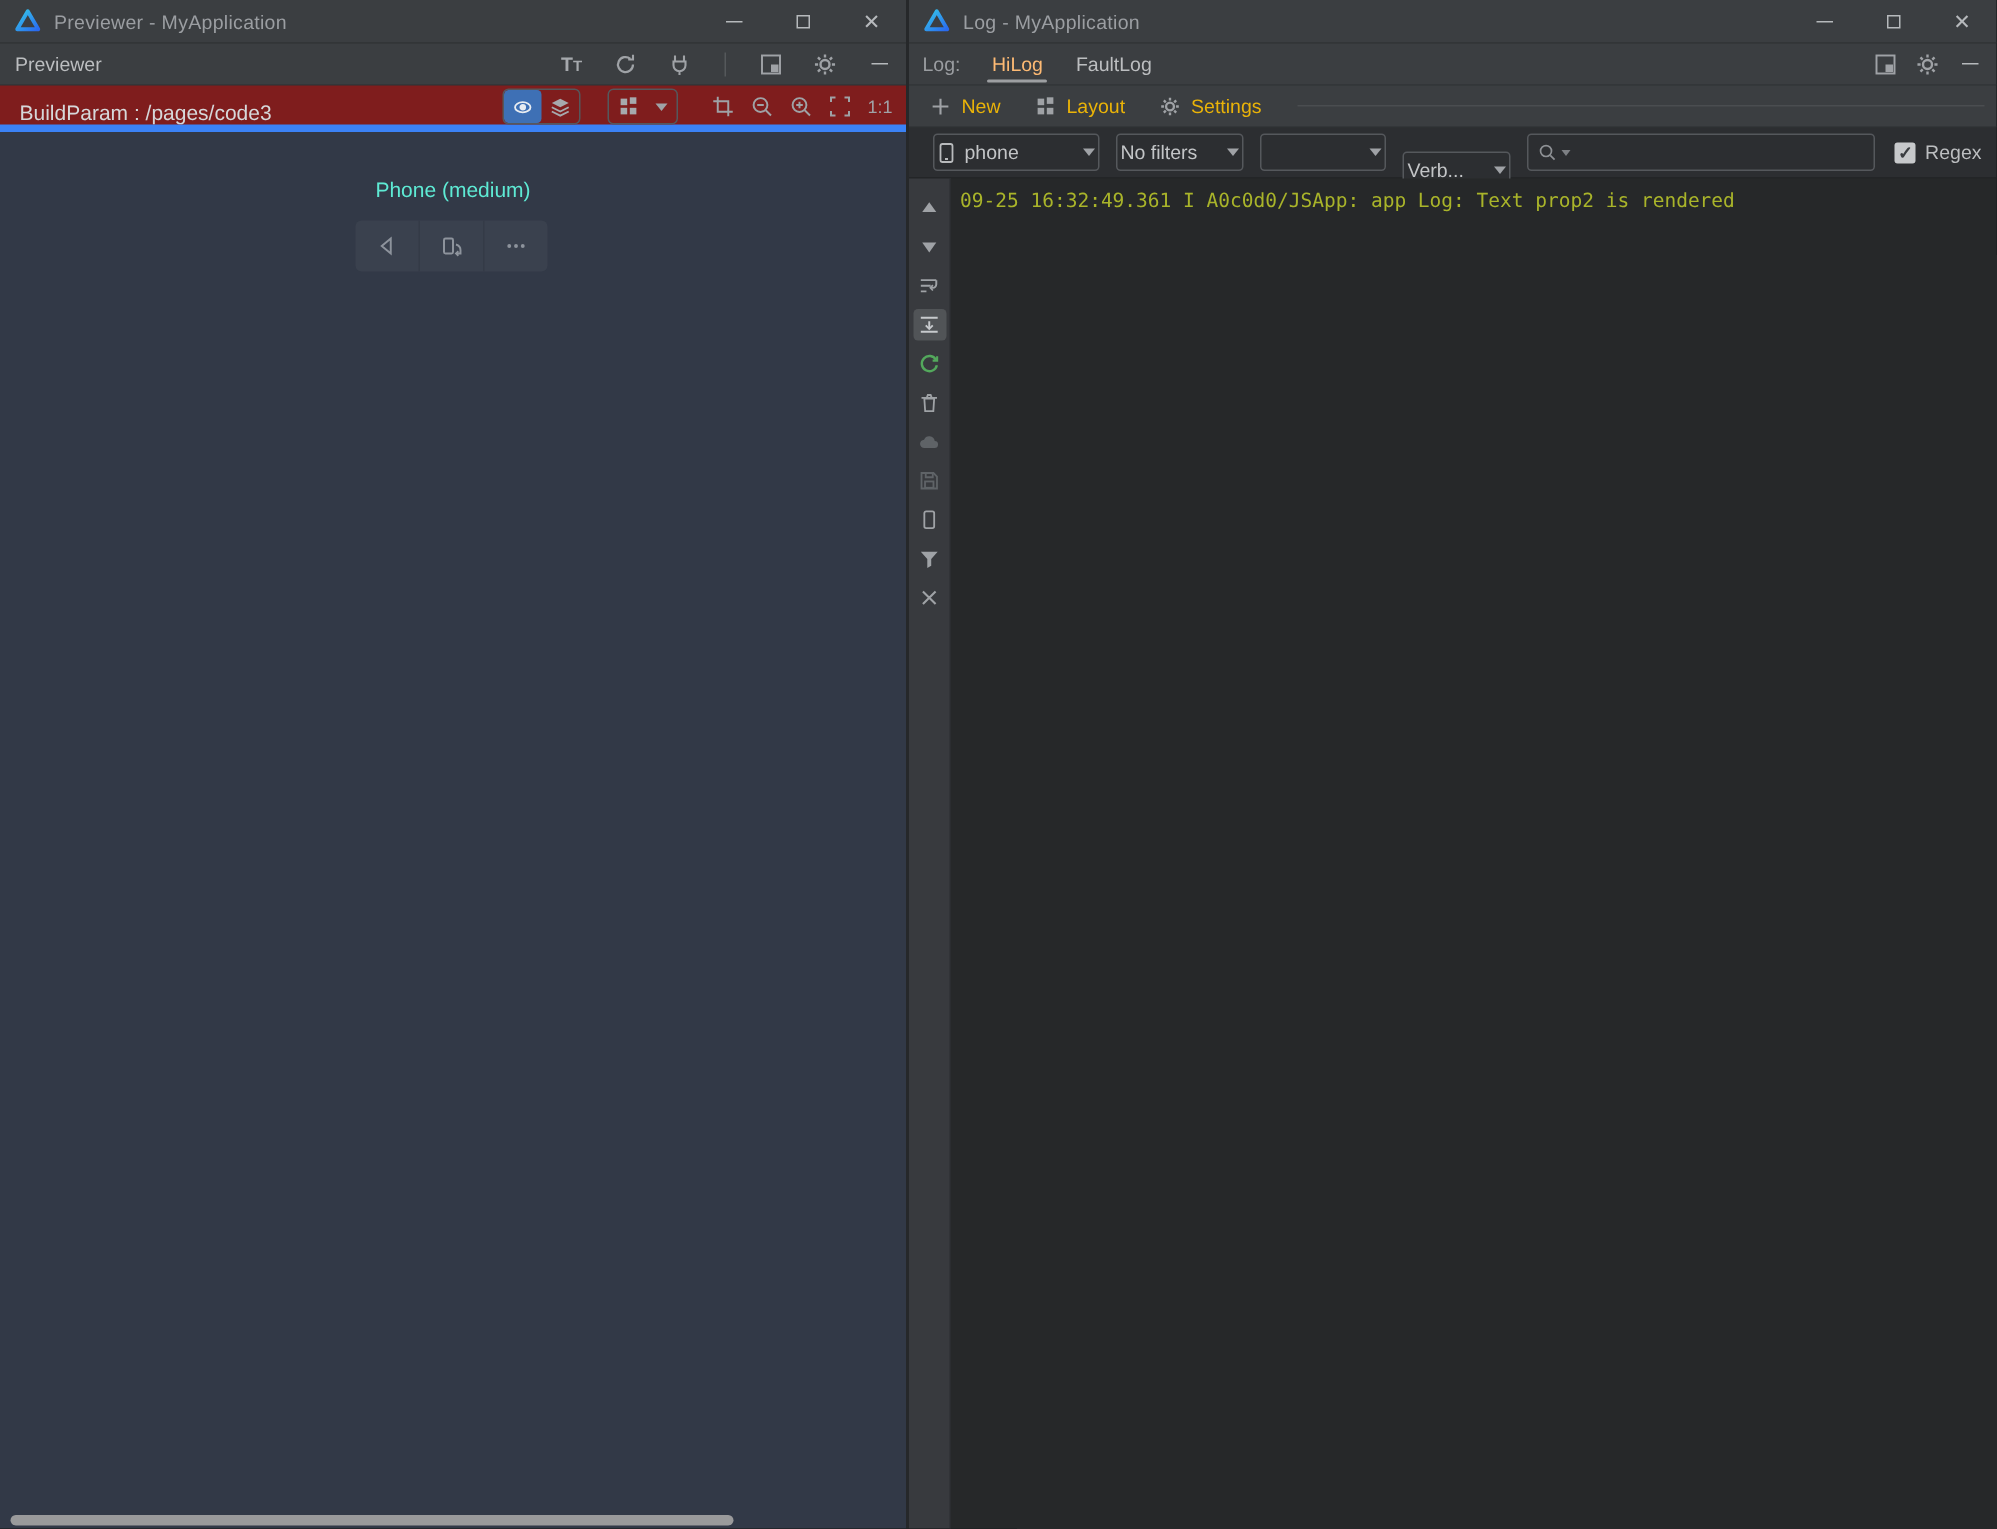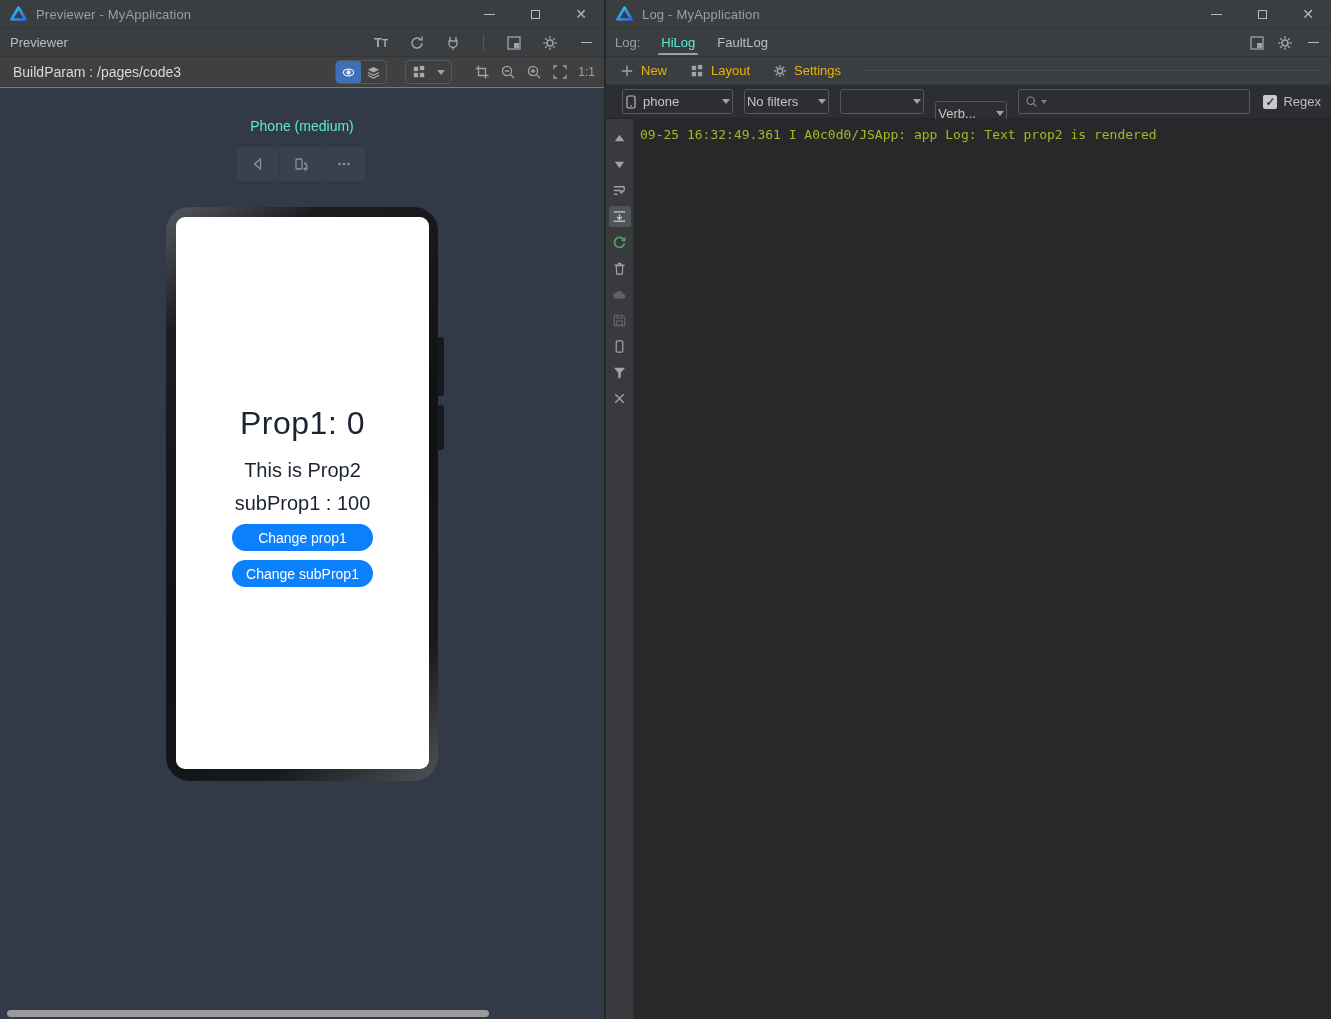--- a/index.html
+++ b/index.html
@@ -31,22 +31,22 @@
          width:20px; height:20px; color:#9fa2a6; flex:none; }
   .icn svg { width:16px; height:16px; }
   .icn-sm svg { width:14px; height:14px; }
   .vdiv { width:1px; height:16px; background:#55585b; margin:0 4px; }
 
   .tool-icons { margin-left:auto; display:flex; align-items:center; gap:16px; margin-right:8px; }
   .tt { font-size:13px; color:#a6a9ad; font-weight:bold; }
   .tt small { font-size:10px; font-weight:bold; }
 
   
-  .buildrow { height:31px; background:#404040; display:flex; align-items:center;
-              border-bottom:1px solid #3b82f6; flex:none; }
+  .buildrow { height:31px; background:#7f1d1d; display:flex; align-items:flex-end;
+              border-bottom:5px solid #3b82f6; flex:none; }
   .build-label { color:#d6d8da; font-size:14px; margin-left:13px; }
   .build-icons { margin-left:auto; display:flex; align-items:center; gap:6px; margin-right:7px; }
   .btn-group { display:flex; align-items:center; border:1px solid #55585c; border-radius:4px;
                height:24px; overflow:hidden; margin-right:12px; }
   .btn-cell { width:25px; height:22px; display:flex; align-items:center; justify-content:center;
               color:#a6a9ad; }
   .btn-cell.sel { background:#3e70b5; border-radius:3px; color:#e8ecf1; }
   .ratio { color:#a0a3a7; font-size:12px; padding:0 2px; }
 
   
@@ -79,21 +79,21 @@
 
   .hscrollbar { position:absolute; left:7px; bottom:2px; width:482px; height:7px;
                 border-radius:4px; background:#9a9a9b; }
 
   
   .tabrow { height:28px; background:#3b3e41; display:flex; align-items:center;
             border-bottom:1px solid #333639; flex:none; }
   .log-label { color:#9a9da1; font-size:13px; margin:0 10px 0 9px; }
   .tab { position:relative; height:100%; display:flex; align-items:center; padding:0 11px;
          color:#bcbec0; font-size:13px; }
-  .tab.selected { color:#5eead4; }
+  .tab.selected { color:#fdba74; }
   .tab.selected::after { content:""; position:absolute; left:8px; right:8px; bottom:1px;
                          height:2px; background:#9d9fa2; border-radius:1px; }
   .tabrow .tool-icons { gap:8px; }
 
   .actionrow { height:28px; background:#3b3e41; display:flex; align-items:center;
                border-bottom:1px solid #333639; flex:none; padding-left:13px; }
   .action { display:flex; align-items:center; gap:6px; color:#eab308; font-size:13px;
             margin-right:22px; }
   .action .icn { width:16px; height:16px; }
   .hsep { flex:1; height:1px; background:#4a4d50; margin:0 8px 0 2px; }
@@ -275,31 +275,20 @@
           </span>
         <span class="nav-btn">
           <svg width="16" height="16" viewBox="0 0 16 16" fill="currentColor">
             <circle cx="3.5" cy="8" r="1.3"></circle>
               <circle cx="8" cy="8" r="1.3"></circle>
               <circle cx="12.5" cy="8" r="1.3"></circle>
             </svg>
           </span>
       </div>
 
-      <div class="phone-frame">
-        <div class="side-btn b1"></div>
-        <div class="side-btn b2"></div>
-        <div class="phone-screen">
-          <div class="scr-text scr-prop1">Prop1: 0</div>
-          <div class="scr-text scr-prop2">This is Prop2</div>
-          <div class="scr-text scr-sub">subProp1 : 100</div>
-          <button class="scr-btn b1">Change prop1</button>
-          <button class="scr-btn b2">Change subProp1</button>
-        </div>
-      </div>
 
       <div class="hscrollbar"></div>
     </div>
   </section>
 
   <section class="window win-log">
 
     <div class="titlebar">
       <svg class="app-logo" viewBox="0 0 17 17">
         <path d="M8.5 1.5 L15.5 13.5 H1.5 Z" fill="none" stroke="url(#lg1)" stroke-width="2.6" stroke-linejoin="round"></path>

